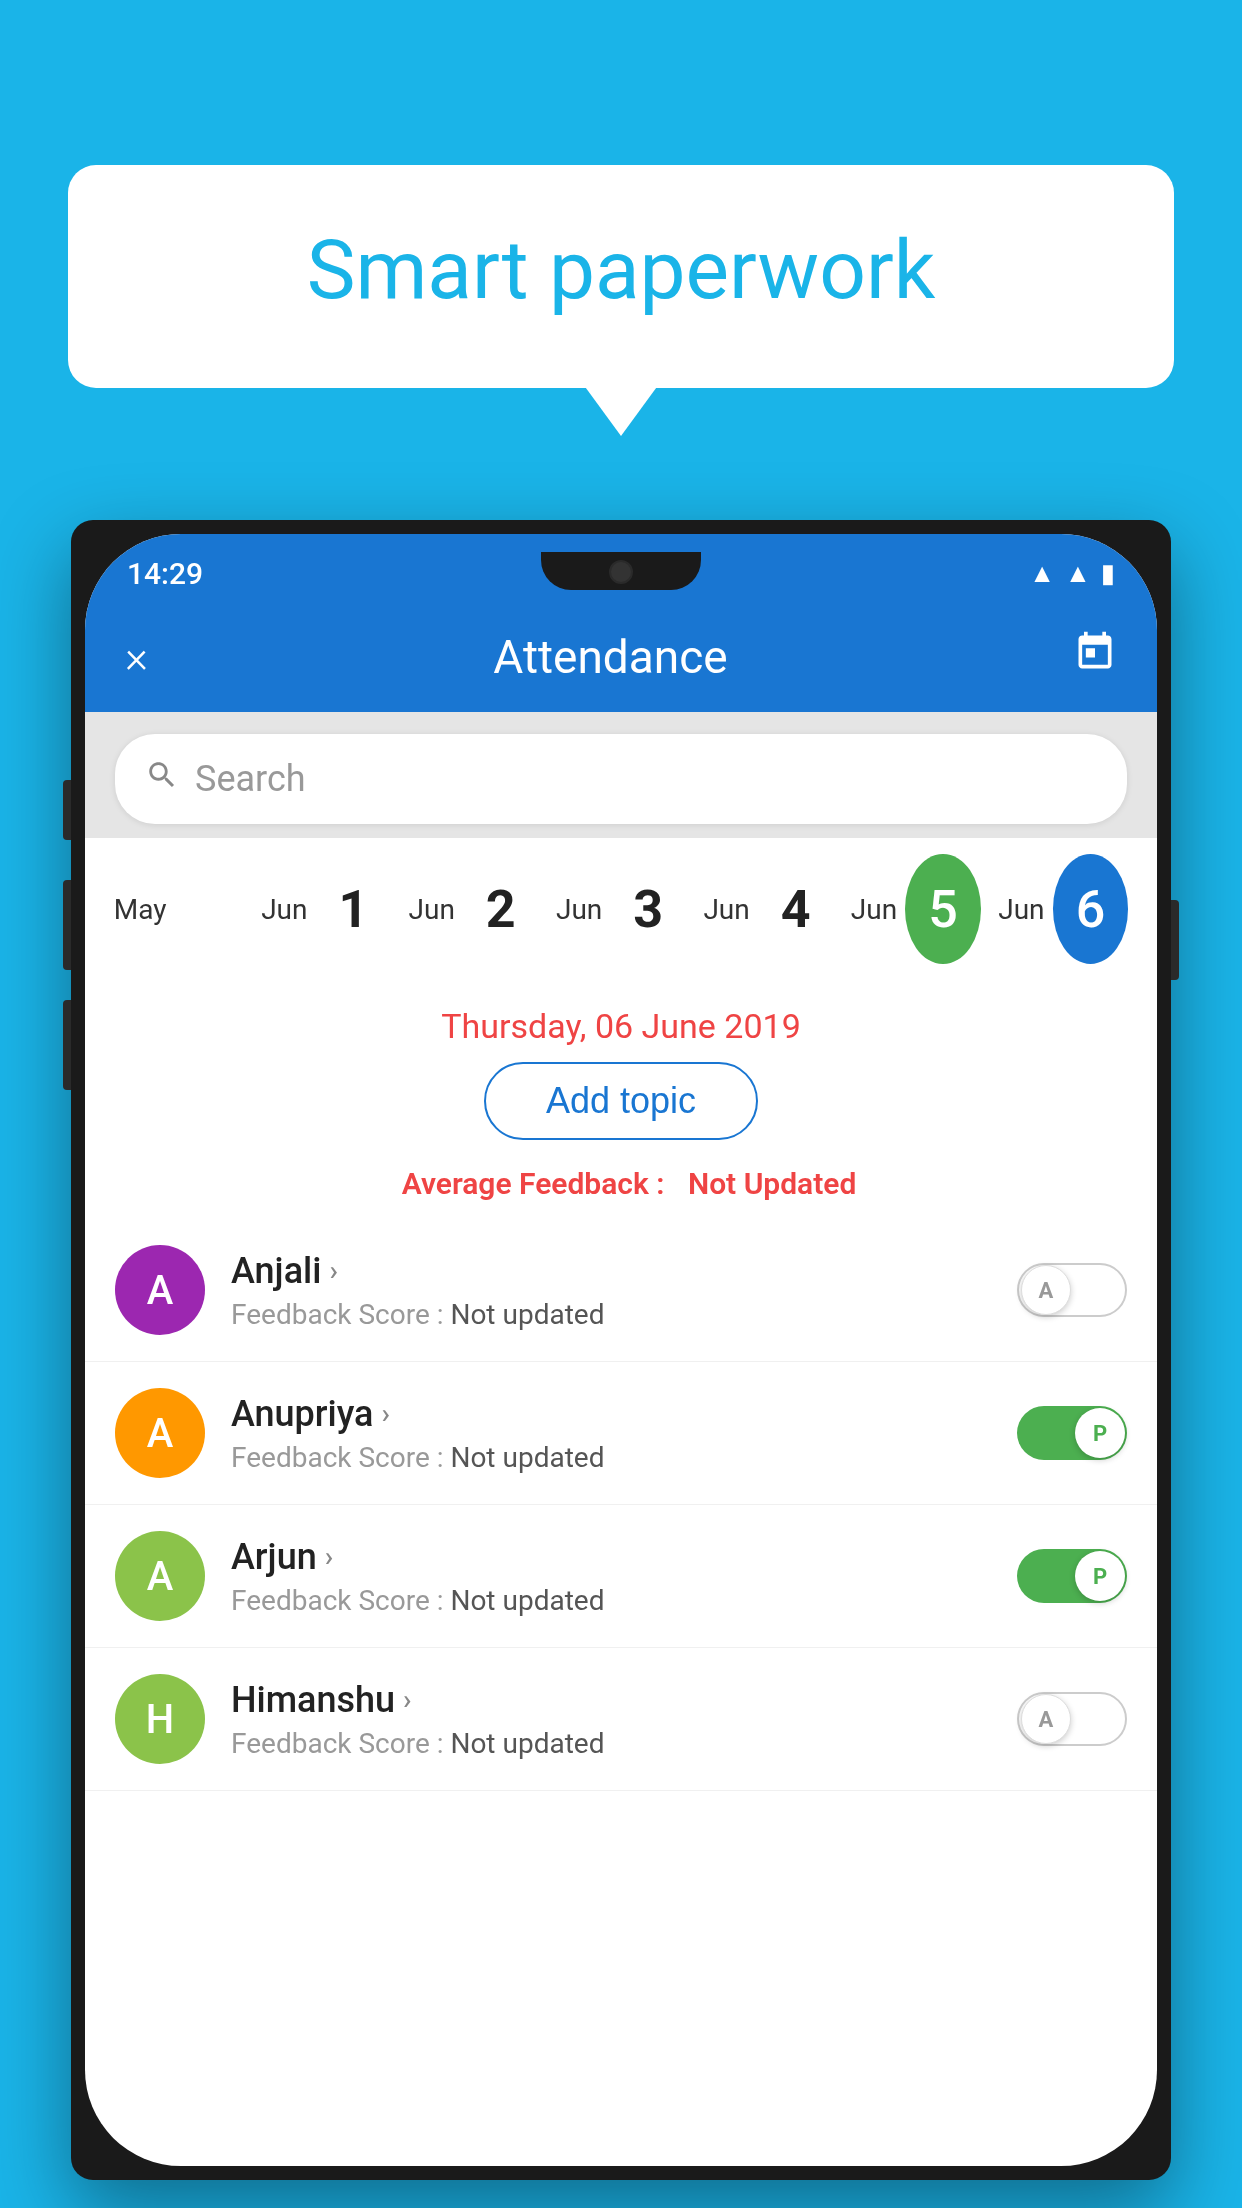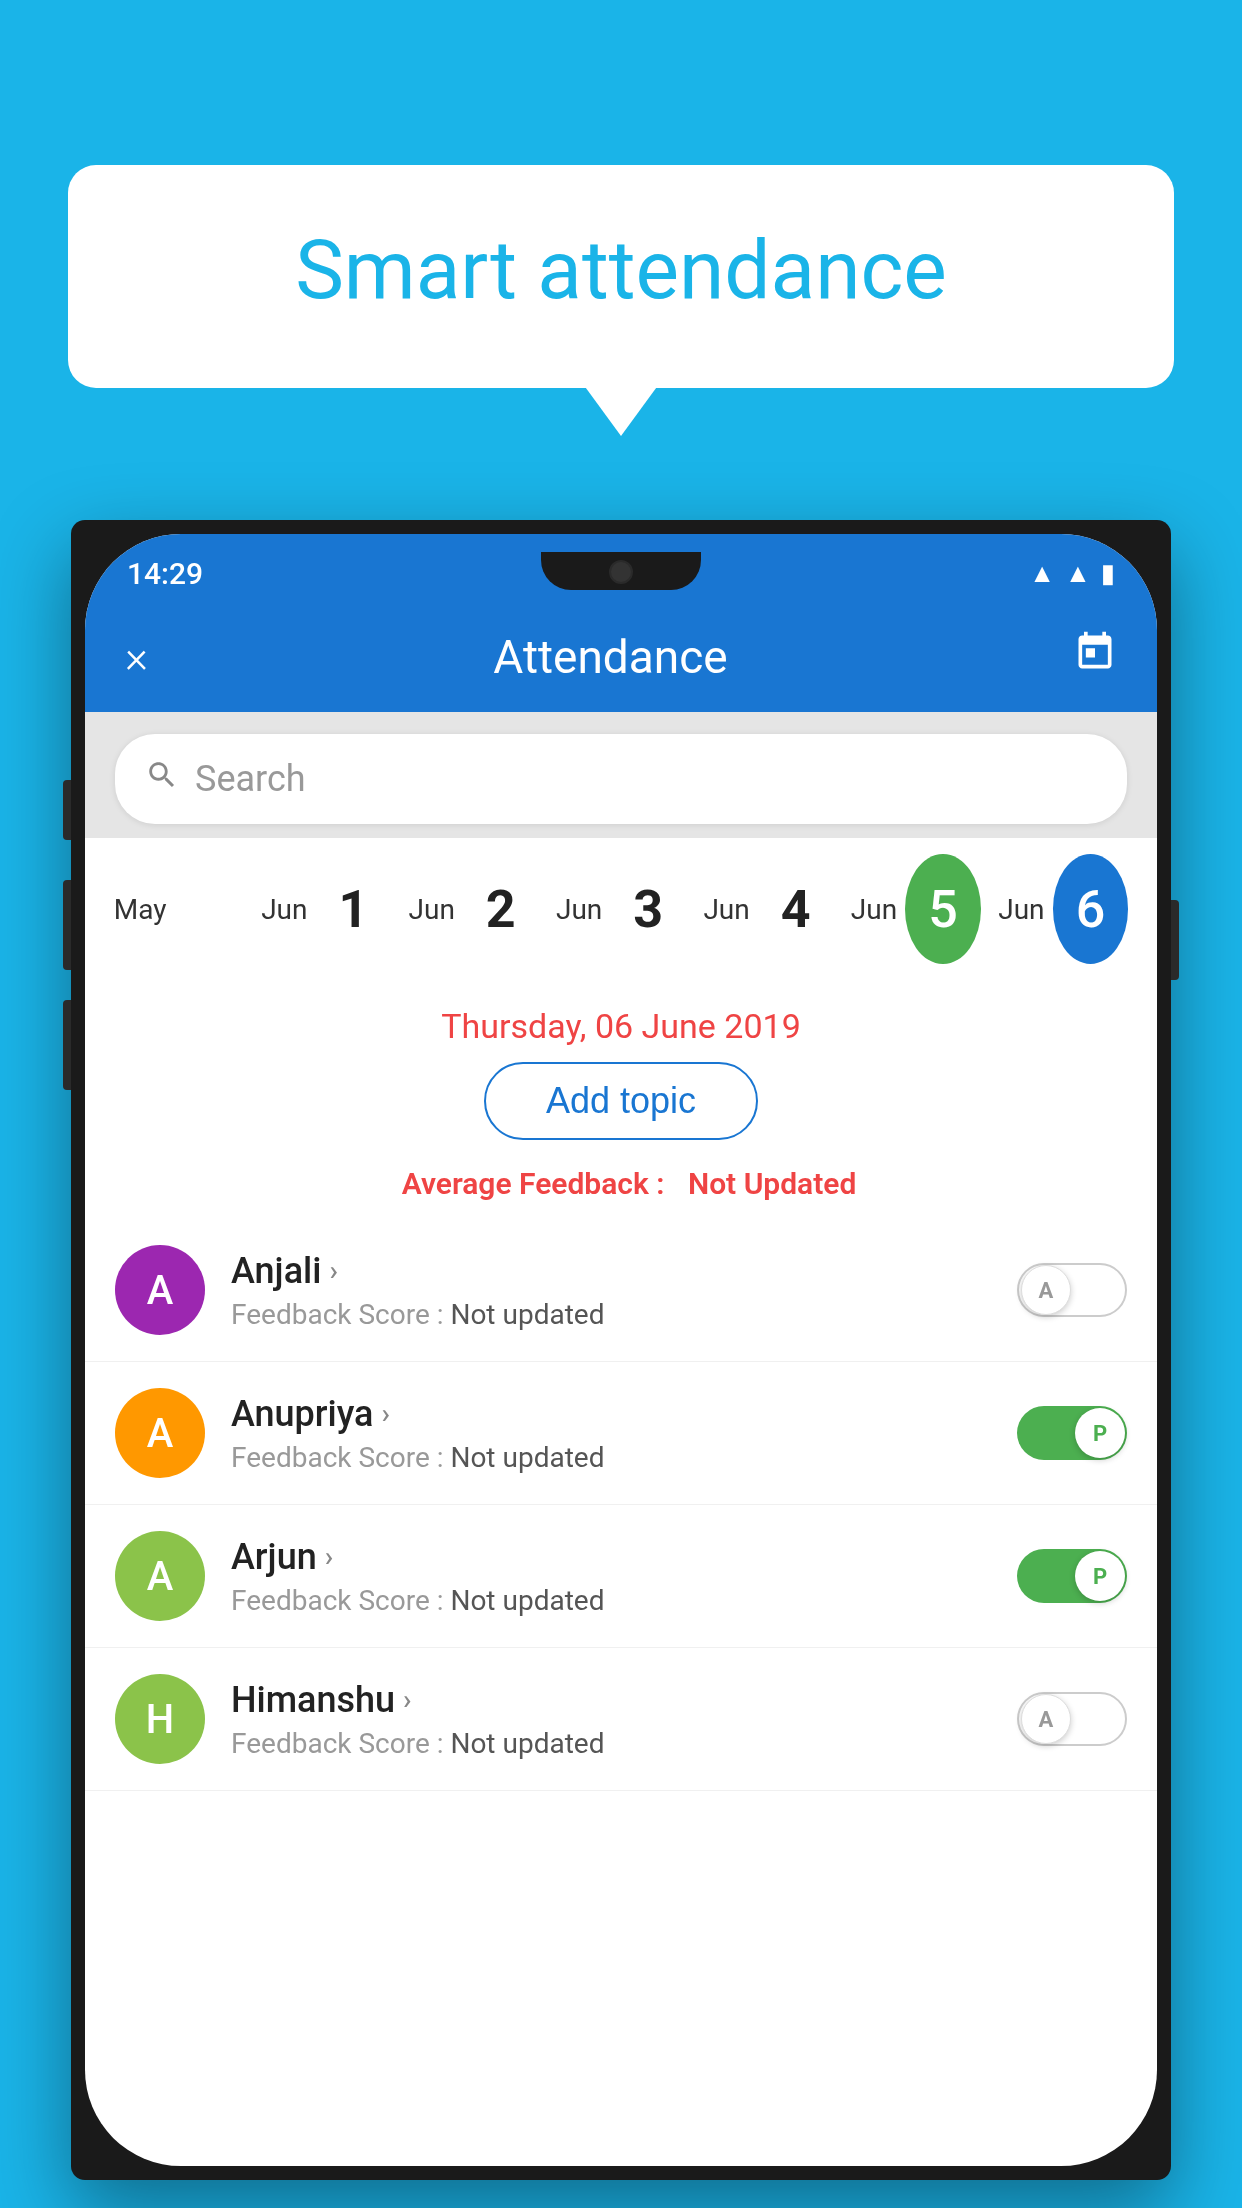--- a/index.html
+++ b/index.html
@@ -58,21 +58,21 @@
       left: 50%;
       transform: translateX(-50%);
       width: 1100px;
       height: 1660px;
     }
 
     .phone-frame {
       position: absolute;
       top: 0; left: 0; right: 0; bottom: 0;
       background: #1a1a1a;
-      border-radius: 14px;
+      border-radius: 22px;
       box-shadow: 0 30px 80px rgba(0,0,0,0.4);
     }
 
     
     .notch {
       position: absolute;
       top: 18px;
       left: 50%;
       transform: translateX(-50%);
       width: 160px;
@@ -415,21 +415,21 @@
       background: #2a2a2a;
       border-radius: 4px 0 0 4px;
     }
   </style>
 </head>
 <body>
 
 <div style="position:absolute;top:0;left:0;width:100%;height:100%;background:#1ab4e8;"></div>
 
 <div class="speech-bubble">
-  <div class="bubble-title">Smart attendance</div>
+  <div class="bubble-title">Smart paperwork</div>
 </div>
 
 <div class="phone-wrapper">
   <div class="phone-frame">
 
     <div class="side-button-right"></div>
     <div class="side-button-left1"></div>
     <div class="side-button-left2"></div>
     <div class="side-button-left3"></div>
 

